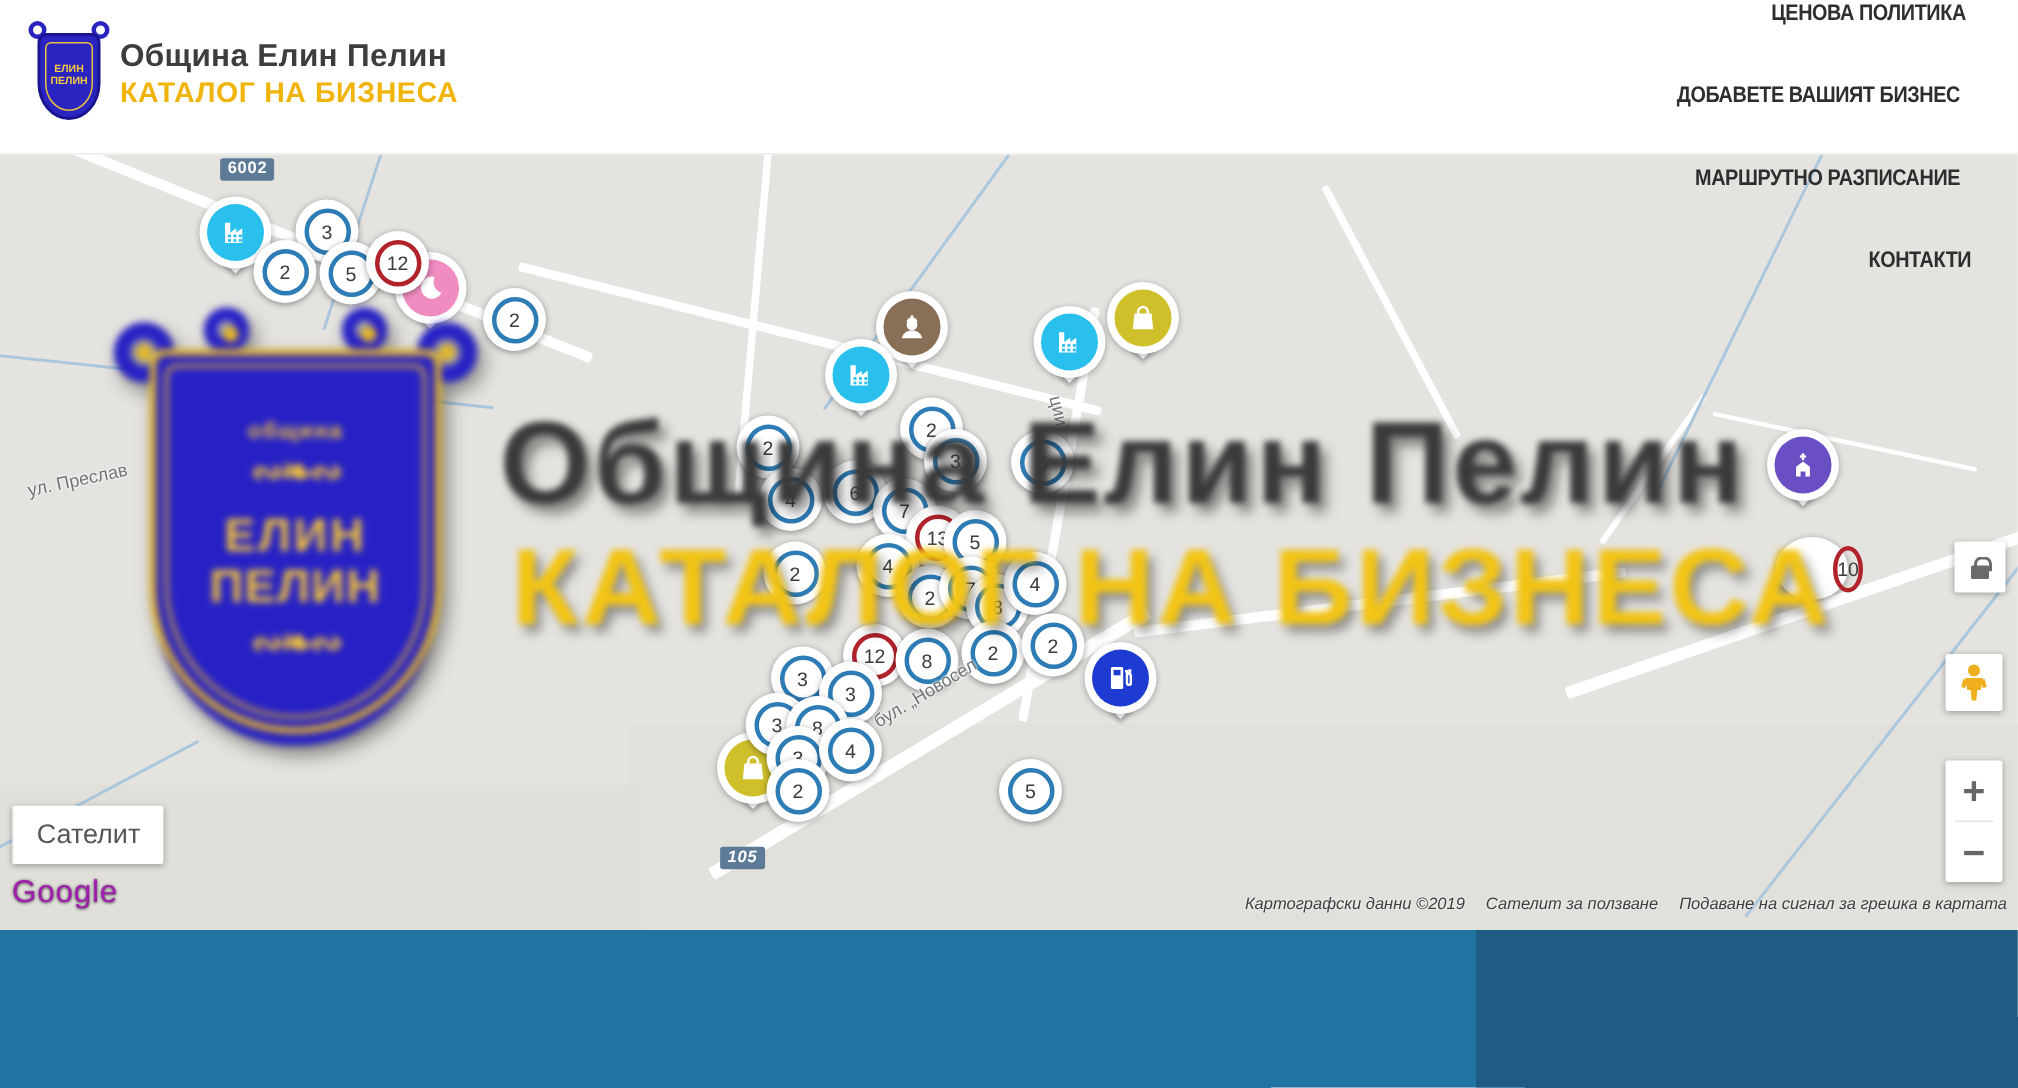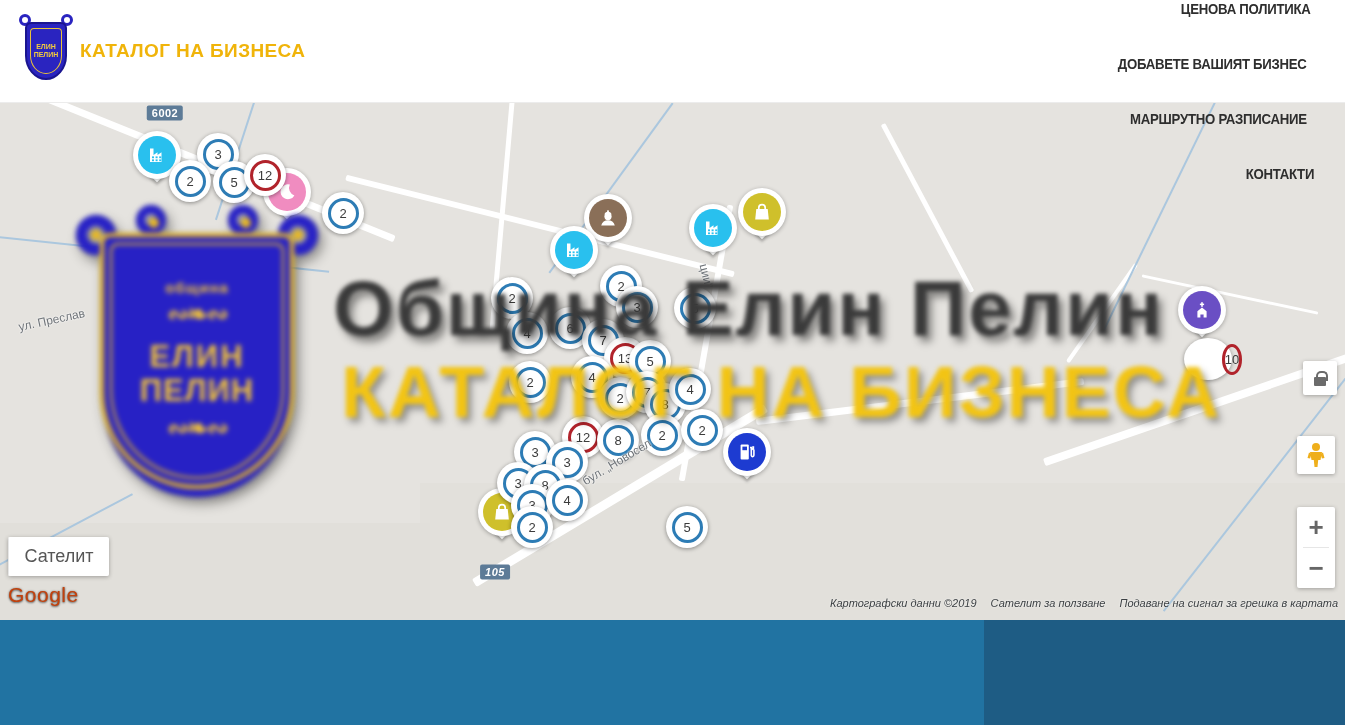--- a/index.html
+++ b/index.html
@@ -52,21 +52,21 @@
   .crest-lg .t-obshtina { top:58px; font-size:15px; letter-spacing:1px; }
   .crest-lg .t-flourish1 { top:78px; font-size:26px; letter-spacing:-2px; }
   .crest-lg .t-name1 { top:118px; font-size:31px; letter-spacing:2px; }
   .crest-lg .t-name2 { top:152px; font-size:31px; letter-spacing:1px; }
   .crest-lg .t-flourish2 { top:192px; font-size:26px; letter-spacing:-2px; }
 
   
   .maptype { position:absolute; left:8px; top:434px; height:39px; display:flex; box-shadow:0 1px 4px rgba(0,0,0,.3); border-radius:2px; overflow:hidden; z-index:10; }
   .maptype .btn { background:#fff; height:39px; display:flex; align-items:center; justify-content:center; font-size:18px; cursor:pointer; }
   .maptype .btn.sat { width:101px; color:#565656; border-left:1px solid #e6e6e6; }
-  .google-logo { position:absolute; left:8px; top:480px; color:#c2410c; font-size:21px; font-weight:500; letter-spacing:.5px; text-shadow:0 1px 2px rgba(60,60,60,.7), 0 0 2px rgba(60,60,60,.5); z-index:10; }
+  .google-logo { position:absolute; left:8px; top:480px; color:#a21caf; font-size:21px; font-weight:500; letter-spacing:.5px; text-shadow:0 1px 2px rgba(60,60,60,.7), 0 0 2px rgba(60,60,60,.5); z-index:10; }
   .attribution { position:absolute; right:7px; top:494px; display:flex; gap:14px; font-size:11px; color:#3c4043; z-index:10; text-shadow:0 0 2px #fff;font-style:italic; }
   .attribution span { cursor:pointer; white-space:nowrap; }
   .ctl { position:absolute; background:#fff; box-shadow:0 1px 4px rgba(0,0,0,.3); border-radius:2px; z-index:10; }
   .ctl-lock { left:1303px; top:258px; width:34px; height:34px; display:flex; align-items:center; justify-content:center; cursor:pointer; }
   .lock-glyph { position:relative; width:12px; height:9px; background:#6b6b6b; border-radius:1px; margin-top:6px; }
   .lock-glyph::before { content:""; position:absolute; left:2px; top:-6px; width:8px; height:8px; border:2px solid #6b6b6b; border-bottom:none; border-radius:5px 5px 0 0; }
   .ctl-pegman { left:1297px; top:333px; width:38px; height:38px; display:flex; align-items:center; justify-content:center; cursor:pointer; }
   .ctl-zoom { left:1297px; top:404px; width:38px; height:81px; display:flex; flex-direction:column; z-index:10; }
   .zoom-btn { height:40px; display:flex; align-items:center; justify-content:center; font-size:26px; color:#666; cursor:pointer; font-weight:bold; }
   .zoom-divider { height:1px; background:#e6e6e6; margin:0 6px; }
@@ -86,20 +86,21 @@
       <div class="volute l"></div>
         <div class="volute r"></div>
       <div class="shield">
           <div class="inner">
         <span>ЕЛИН</span>
         <span>ПЕЛИН</span>
       </div>
         </div>
     </div>
     <div class="site-titles">
+      <div class="site-title">Община Елин Пелин</div>
       <div class="site-subtitle">КАТАЛОГ НА БИЗНЕСА</div>
     </div>
   </div>
   <div class="nav">
     <a>ЦЕНОВА ПОЛИТИКА</a>
     <a>ДОБАВЕТЕ ВАШИЯТ БИЗНЕС</a>
     <a>МАРШРУТНО РАЗПИСАНИЕ</a>
     <a>КОНТАКТИ</a>
   </div>
 </div>
@@ -334,21 +335,21 @@
       </div>
       <div class="cluster" style="left: 567px; top: 397px;">
         <div class="ring" style="border-color:#2d7cb5">4</div>
       </div>
       <div class="cluster" style="left: 532px; top: 424px;">
         <div class="ring" style="border-color:#2d7cb5">2</div>
       </div>
       <div class="cluster" style="left: 687px; top: 424px;">
         <div class="ring" style="border-color:#2d7cb5">5</div>
       </div>
-      <div class="cluster" style="left: 1205px; top: 256px; padding-left: 48px;">
+      <div class="cluster" style="left: 1205px; top: 276px; padding-left: 48px;">
         <div class="ring" style="border-color:#b1232b">10</div>
       </div>
     </div>
   <div id="labels-layer" style="position:absolute; inset:0;border-radius:26px;">
       <div class="shield-label" style="left: 165px; top: 10px;">6002</div>
       <div class="shield-label" style="left: 495px; top: 469px; font-style: italic;">105</div>
       <div class="street-label" style="left: 18px; top: 210px; transform: rotate(-12deg);">ул. Преслав</div>
       <div class="street-label" style="left: 578px; top: 352px; transform: rotate(-31deg);">бул. „Новосел</div>
       <div class="street-label" style="left: 694px; top: 166px; transform: rotate(76deg);">ции"</div>
     </div>

